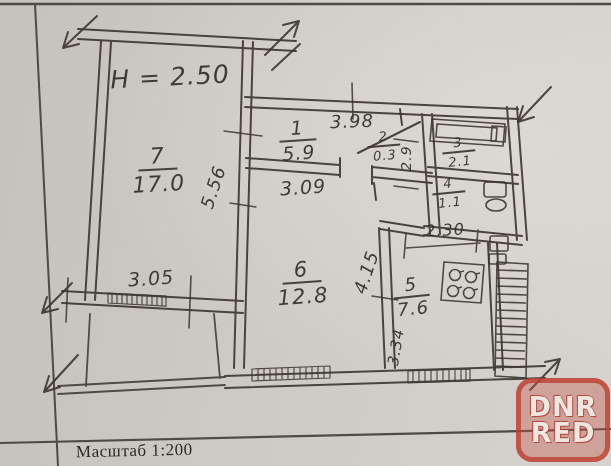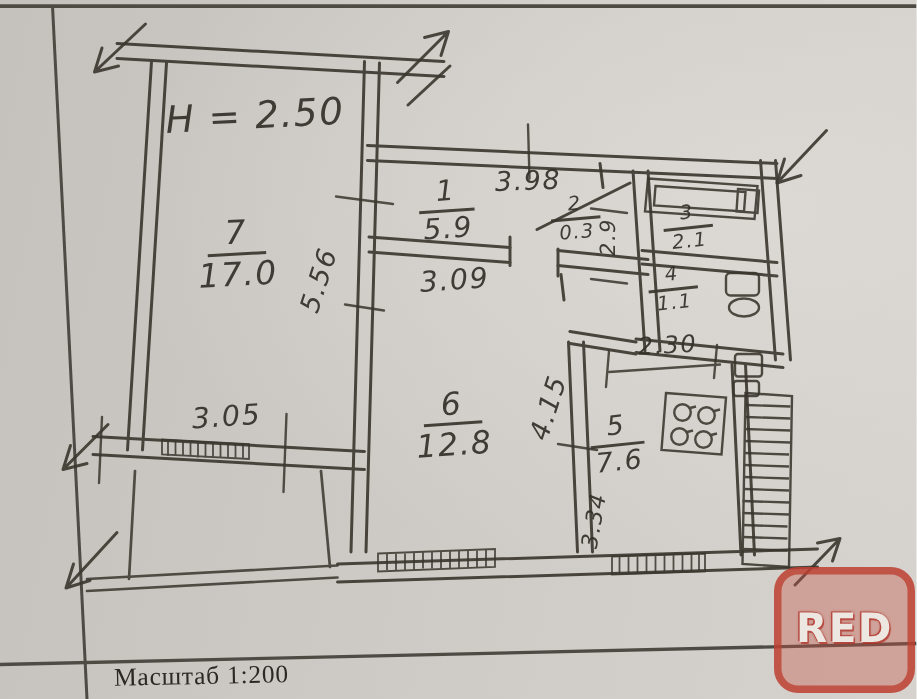--- a/index.html
+++ b/index.html
@@ -275,16 +275,17 @@
   <div class="hand" style="left:213px;top:187px;font-size:18px;--rot:-72deg">5.56</div>
   <div class="hand" style="left:151px;top:278px;font-size:19px;--rot:-4deg">3.05</div>
   <div class="hand" style="left:366px;top:272px;font-size:18px;--rot:-72deg">4.15</div>
   <div class="hand" style="left:396px;top:347px;font-size:15px;--rot:-80deg">3.34</div>
   <div class="hand" style="left:445px;top:230px;font-size:16px;--rot:-3deg">2.30</div>
   <div class="hand" style="left:406px;top:158px;font-size:14px;--rot:-90deg">2.9</div>
 
   <div class="scale-label">Масштаб 1:200</div>
 
   <div class="watermark">
+    <span>DNR</span>
     <span>RED</span>
   </div>
 
 </div>
 
 </body></html>

